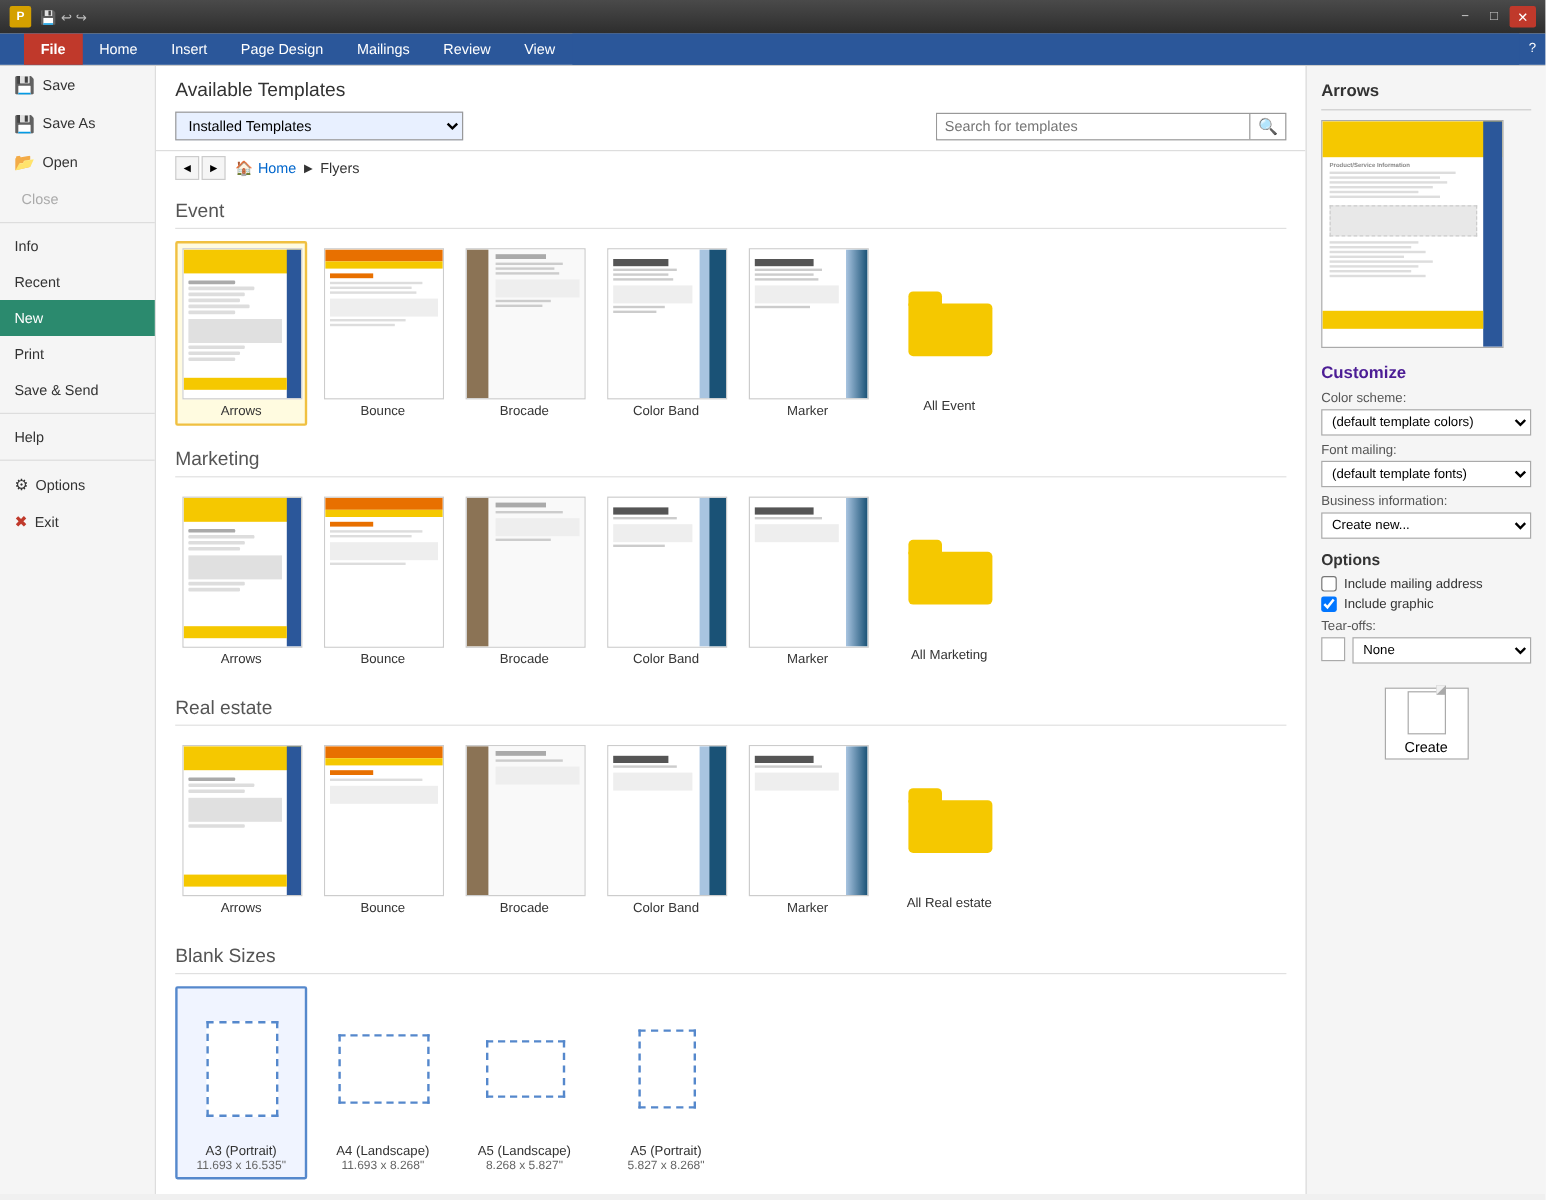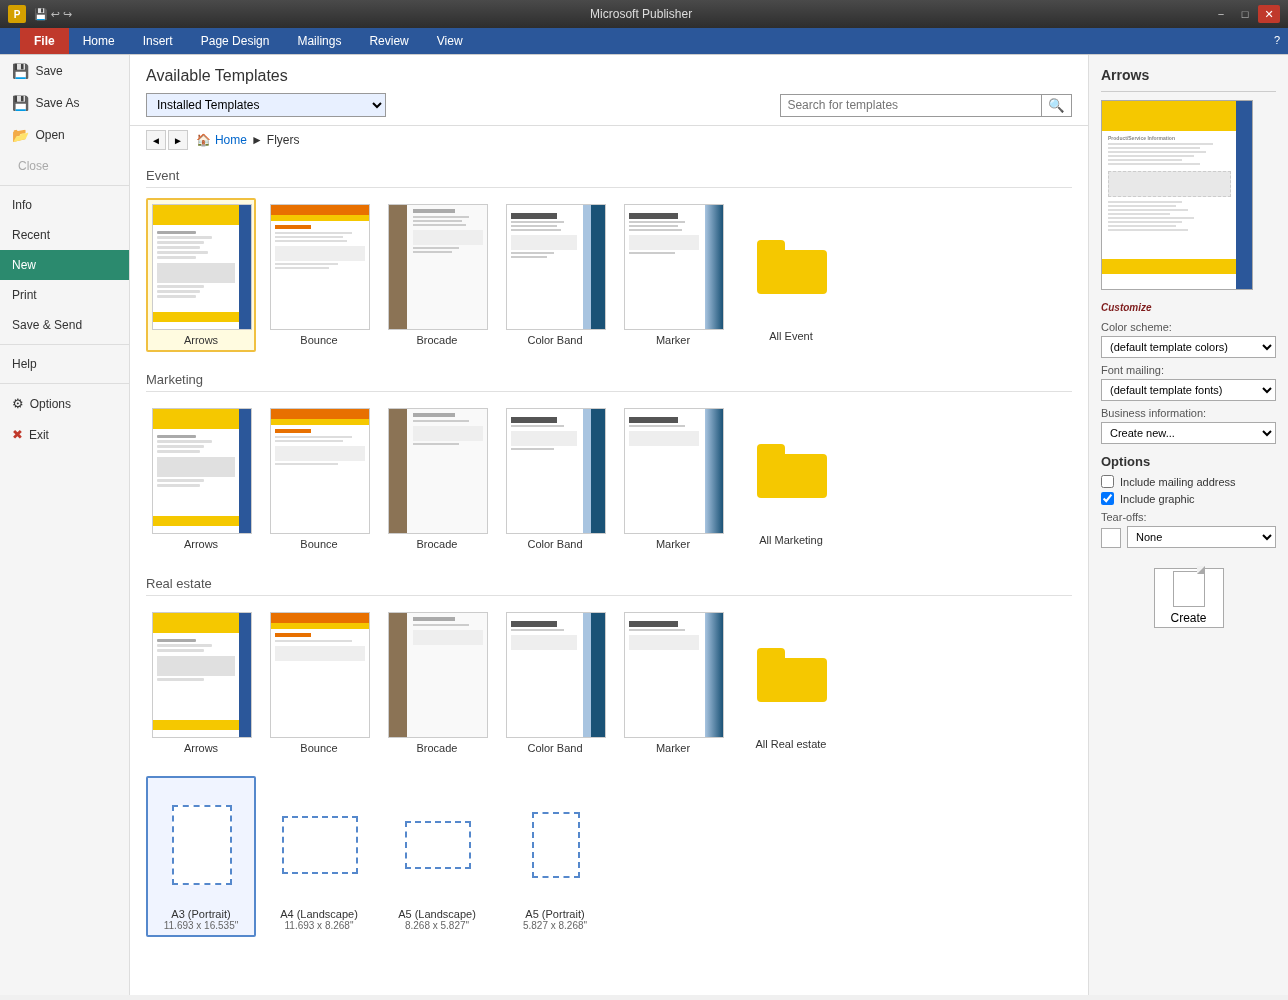--- a/index.html
+++ b/index.html
@@ -46,21 +46,21 @@
     
     .breadcrumb { display: flex; align-items: center; padding: 4px 16px 6px; gap: 4px; font-size: 12px; color: #333; }
     .breadcrumb-nav { display: flex; gap: 2px; margin-right: 4px; }
     .nav-btn { width: 20px; height: 20px; border: 1px solid #ccc; background: #f5f5f5; cursor: pointer; display: flex; align-items: center; justify-content: center; font-size: 10px; }
     .breadcrumb a { color: #0066cc; text-decoration: none; }
     .breadcrumb span { color: #333; }
 
     
     .templates-area { flex: 1; overflow-y: auto; padding: 8px 16px; }
     .category-section { margin-bottom: 16px; }
-    .category-title { font-size: 13px; color: #555; padding: 4px 0; border-bottom: 1px solid #e0e0e0; margin-bottom: 10px; }
+    .category-title { font-size: 16px; color: #555; padding: 4px 0; border-bottom: 1px solid #e0e0e0; margin-bottom: 10px; }
     .templates-grid { display: flex; flex-wrap: wrap; gap: 8px; }
     .template-item { width: 110px; cursor: pointer; text-align: center; padding: 4px; border: 2px solid transparent; border-radius: 2px; }
     .template-item.selected { border-color: #f0c040; background: #fffbe0; }
     .template-thumb { width: 100px; height: 126px; border: 1px solid #ccc; background: white; overflow: hidden; position: relative; margin: 0 auto 4px; display: flex; align-items: stretch; }
     .template-name { font-size: 11px; color: #333; }
 
     
     .thumb-bounce { width: 100%; height: 100%; background: white; position: relative; }
     .thumb-bounce .top-stripe { height: 10px; background: #e87000; width: 100%; }
     .thumb-bounce .mid-stripe { height: 6px; background: #f5c800; width: 100%; }
@@ -82,26 +82,26 @@
     .thumb-marker .right-bar { position: absolute; right: 0; top: 0; width: 18px; height: 100%; background: linear-gradient(to right, #a8c4e0, #1a5276); }
     .thumb-marker .content-area { margin-right: 20px; padding: 4px; }
     .blank-size-dims { font-size: 10px; color: #666; }
 
     
     .right-panel { width: 200px; background: #f5f5f5; border-left: 1px solid #ddd; padding: 12px; overflow-y: auto; }
     .panel-title { font-size: 14px; font-weight: bold; color: #333; margin-bottom: 8px; }
     .panel-divider { height: 1px; background: #ccc; margin: 8px 0; }
     .preview-box { width: 152px; height: 190px; border: 1px solid #aaa; background: white; overflow: hidden; margin-bottom: 12px; }
     .customize-section { }
-    .customize-title { font-size: 10px; font-weight: bold; color: #7f1d1d; margin-bottom: 8px; font-style: italic; }
+    .customize-title { font-size: 14px; font-weight: bold; color: #4c1d95; margin-bottom: 8px; }
     .field-label { font-size: 11px; color: #555; margin-bottom: 3px; margin-top: 6px; }
     .field-select { width: 100%; padding: 3px 4px; font-size: 11px; border: 1px solid #aaa; background: white; }
     .options-title { font-size: 13px; font-weight: bold; color: #333; margin: 10px 0 6px; }
     .option-row { display: flex; align-items: center; gap: 6px; margin-bottom: 4px; font-size: 11px; color: #333; }
-    .tearoffs-row { display: flex; align-items: flex-end; gap: 6px; margin-bottom: 6px; font-size: 11px; border-radius: 11px; }
+    .tearoffs-row { display: flex; align-items: flex-start; gap: 6px; margin-bottom: 6px; font-size: 11px; border-radius: 11px; }
     .tearoffs-preview { width: 20px; height: 20px; border: 1px solid #aaa; background: white; }
     .tearoffs-select { flex: 1; padding: 3px 4px; font-size: 11px; border: 1px solid #aaa; background: white; }
     .create-btn { width: 70px; height: 60px; background: white; border: 1px solid #aaa; margin: 10px auto; display: flex; flex-direction: column; align-items: center; justify-content: center; cursor: pointer; gap: 4px; }
     .create-icon { width: 32px; height: 36px; background: white; border: 1px solid #aaa; position: relative; }
     .create-icon::after { content: ''; position: absolute; top: -6px; right: -1px; width: 0; height: 0; border-left: 8px solid #f0f0f0; border-bottom: 8px solid #aaa; }
 
     
     .templates-area::-webkit-scrollbar { width: 10px; }
     .templates-area::-webkit-scrollbar-track { background: #f0f0f0; }
     .templates-area::-webkit-scrollbar-thumb { background: #bbb; border-radius: 2px; }
@@ -118,21 +118,20 @@
     .mini-yellow-bottom { position: absolute; bottom: 6%; left: 0; right: 12%; height: 8%; background: #f5c800; }
   </style>
 </head>
 <body>
 
 <div class="title-bar">
   <div class="title-bar-left">
     <div class="pub-icon">P</div>
     <span style="font-size:11px;color:#bbb;margin-left:4px;">💾 ↩ ↪</span>
   </div>
-  <div class="title-bar-center">Microsoft Publisher</div>
   <div class="title-bar-controls">
     <div class="title-btn">−</div>
     <div class="title-btn">□</div>
     <div class="title-btn close">✕</div>
   </div>
 </div>
 
 <div class="ribbon">
   <div class="ribbon-tabs">
     <div class="ribbon-tab file-tab active">File</div>
@@ -513,20 +512,21 @@
                 <div style="position:absolute;top:0;left:0;width:28px;height:12px;background:#f5c800;border-radius:4px 4px 0 0;"></div>
                 <div style="position:absolute;bottom:0;width:70px;height:44px;background:#f5c800;border-radius:0 4px 4px 4px;"></div>
               </div>
             </div>
             <div class="template-name">All Real estate</div>
           </div>
         </div>
       </div>
 
       <div class="category-section">
+        <div class="category-title">Blank Sizes</div>
         <div class="templates-grid">
 
 
           <div class="template-item" style="border:2px solid #5588cc;background:#f0f4ff;">
             <div style="width:100px;height:126px;display:flex;align-items:center;justify-content:center;margin:0 auto;">
               <div style="width:60px;height:80px;border:2px dashed #5588cc;background:white;"></div>
             </div>
             <div class="template-name">A3 (Portrait)</div>
             <div class="blank-size-dims">11.693 x 16.535"</div>
           </div>

